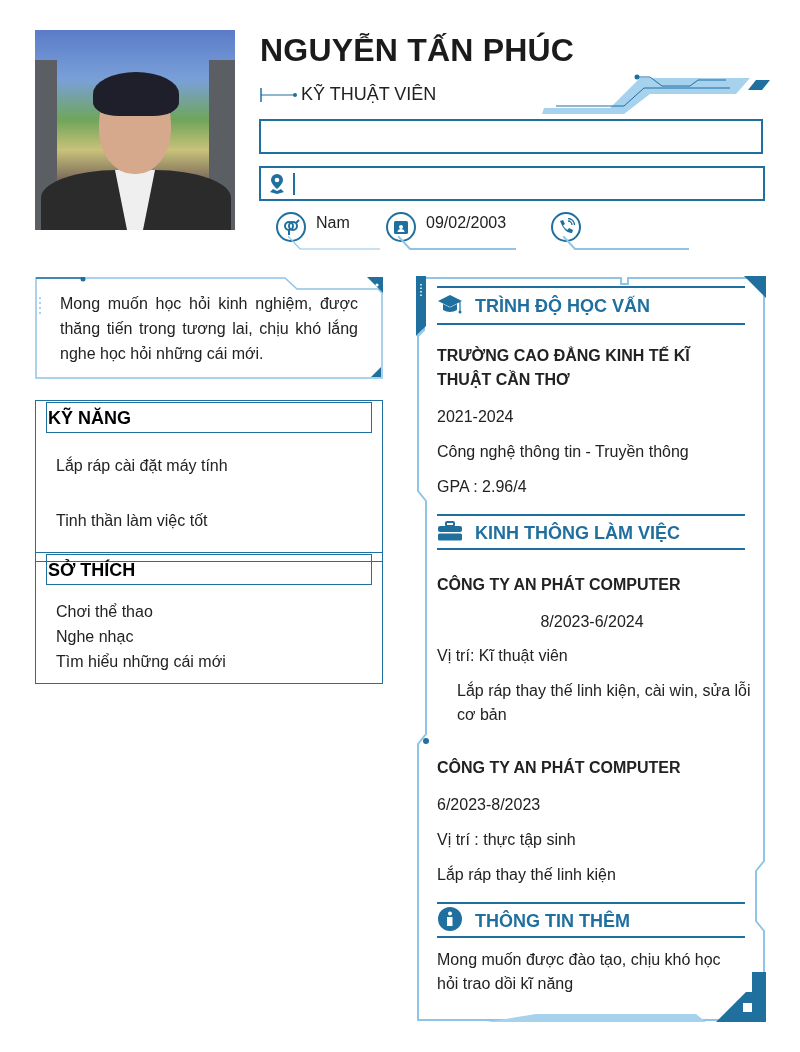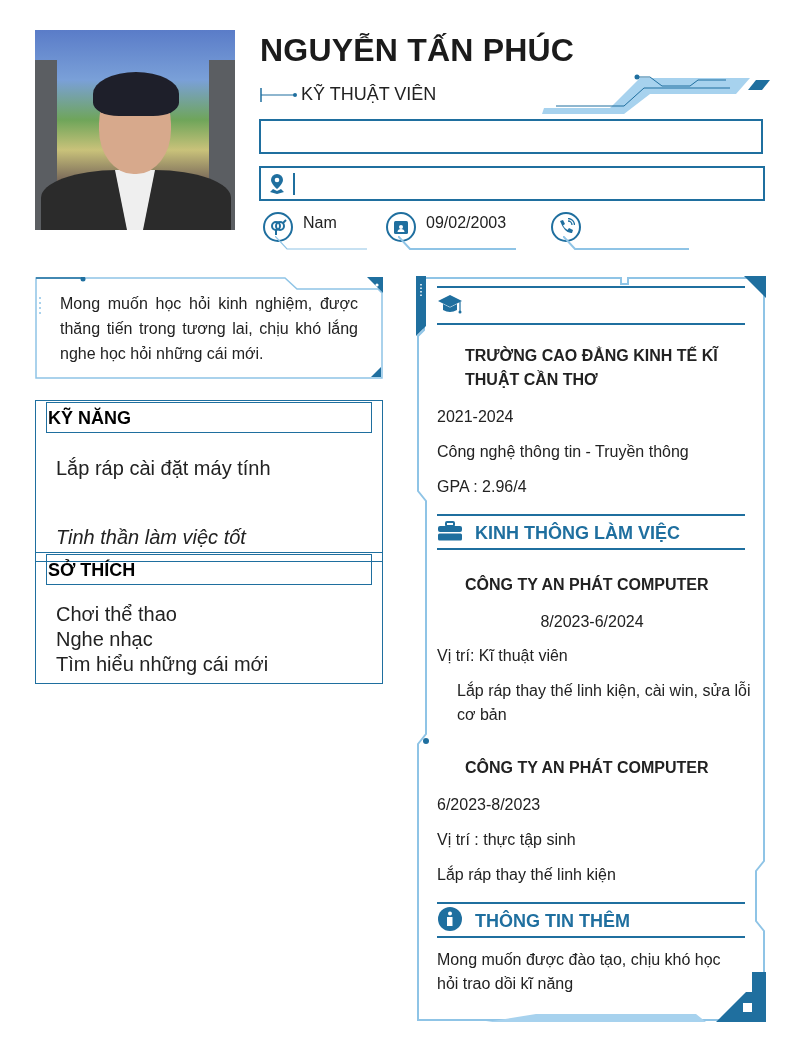--- a/index.html
+++ b/index.html
@@ -32,29 +32,29 @@
   .info-item .val { position:absolute; left:40px; top:4px; font-size:16px; color:#222; }
   .info-item .under { position:absolute; }
 
   
   .obj { left:35px; top:277px; width:348px; height:102px; }
   .obj-text { left:60px; top:291px; width:298px; font-size:16px; line-height:25px; text-align:justify; color:#222; }
 
   .panel { border:1.5px solid #1f6f9f; box-sizing:border-box; }
   .panel-title-box { position:absolute; left:10px; top:1px; width:326px; height:31px; border:1.5px solid #1f6f9f; box-sizing:border-box; }
   .panel-title { position:absolute; left:1px; top:5px; font-size:18px; font-weight:bold; color:#000000; }
-  .panel-item { position:absolute; left:20px; font-size:20px; color:#222; }
+  .panel-item { position:absolute; left:20px; font-size:16px; color:#222; }
 
   
   .right-frame { left:416px; top:276px; width:350px; height:746px; }
   .sec-line { position:absolute; left:437px; width:308px; height:1.5px; background:#1f6f9f; }
   .sec-head { position:absolute; left:437px; display:flex; align-items:center; }
   .sec-head .lbl { margin-left:12px; font-size:18px; font-weight:bold; color:#1f6f9f; }
   .r-text { position:absolute; left:437px; font-size:16px; color:#222; width:310px; line-height:24px; }
-  .r-bold { font-weight:bold;margin-left:28px; }
+  .r-bold { font-weight:bold; }
 </style>
 </head>
 <body>
 
 <div class="abs photo">
   <div class="bld-l"></div>
     <div class="bld-r"></div>
   <div class="suit"></div>
     <div class="shirt"></div>
   <div class="face"></div>
@@ -82,21 +82,21 @@
   <span class="pin">
     <svg width="18" height="22" viewBox="0 0 18 22">
         <path d="M9 1a6 6 0 0 1 6 6c0 4-6 9-6 9s-6-5-6-9a6 6 0 0 1 6-6z" fill="#1f6f9f"></path>
         <circle cx="9" cy="7" r="2.3" fill="#fff"></circle>
         <path d="M2 19 L9 21 L16 19 L13 16 L9 18 L5 16 Z" fill="#1f6f9f"></path>
       </svg>
   </span>
   <span class="sep"></span>
 </div>
 
-<div class="abs info-item" style="left:263px;width:105px;">
+<div class="abs info-item" style="left:276px;width:105px;">
   <div class="circle">
     <svg width="18" height="18" viewBox="0 0 18 18">
         <circle cx="7" cy="8" r="4" fill="none" stroke="#1f6f9f" stroke-width="2"></circle>
         <circle cx="11" cy="8" r="4" fill="none" stroke="#1f6f9f" stroke-width="2"></circle>
         <line x1="7" y1="12" x2="7" y2="17" stroke="#1f6f9f" stroke-width="2"></line>
         <line x1="14" y1="5" x2="17" y2="2" stroke="#1f6f9f" stroke-width="2"></line>
       </svg>
   </div>
   <span class="val">Nam</span>
   <svg class="under" style="left:12px;top:26px;" width="92" height="16" viewBox="0 0 92 16">
@@ -139,21 +139,21 @@
   <polygon points="346,90 346,100 336,100" fill="#1f6f9f"></polygon>
   <line x1="5" y1="20" x2="5" y2="40" stroke="#8fc4e6" stroke-width="1.5" stroke-dasharray="2,3"></line>
 </svg>
 <div class="abs obj-text">Mong muốn học hỏi kinh nghiệm, được thăng tiến trong tương lai, chịu khó lắng nghe học hỏi những cái mới.</div>
 
 <div class="abs panel" style="left:35px;top:400px;width:348px;height:162px;">
   <div class="panel-title-box">
     <span class="panel-title">KỸ NĂNG</span>
   </div>
   <div class="panel-item" style="top:56px;">Lắp ráp cài đặt máy tính</div>
-  <div class="panel-item" style="top:125px;font-style:italic;">Tinh thần làm việc tốt</div>
+  <div class="panel-item" style="top:111px;">Tinh thần làm việc tốt</div>
 </div>
 
 <div class="abs panel" style="left:35px;top:552px;width:348px;height:132px;">
   <div class="panel-title-box">
     <span class="panel-title">SỞ THÍCH</span>
   </div>
   <div class="panel-item" style="top:50px;">Chơi thể thao</div>
   <div class="panel-item" style="top:75px;">Nghe nhạc</div>
   <div class="panel-item" style="top:100px;">Tìm hiểu những cái mới</div>
 </div>
@@ -172,20 +172,21 @@
 <div class="sec-line" style="top:286px;"></div>
 <div class="sec-head" style="top:292px;">
   <span>
     <svg width="26" height="24" viewBox="0 0 26 24">
         <polygon points="13,3 25,9 13,15 1,9" fill="#1f6f9f"></polygon>
         <path d="M6 12 v6 q7 4 14 0 v-6 l-7 3.5z" fill="#1f6f9f"></path>
         <line x1="23" y1="10" x2="23" y2="19" stroke="#1f6f9f" stroke-width="1.2"></line>
         <circle cx="23" cy="20" r="1.5" fill="#1f6f9f"></circle>
       </svg>
   </span>
+  <span class="lbl">TRÌNH ĐỘ HỌC VẤN</span>
 </div>
 <div class="sec-line" style="top:323px;"></div>
 <div class="r-text r-bold" style="top:344px;">TRƯỜNG CAO ĐẲNG KINH TẾ KĨ THUẬT CẦN THƠ</div>
 <div class="r-text" style="top:405px;">2021-2024</div>
 <div class="r-text" style="top:440px;">Công nghệ thông tin - Truyền thông</div>
 <div class="r-text" style="top:475px;">GPA : 2.96/4</div>
 
 <div class="sec-line" style="top:514px;"></div>
 <div class="sec-head" style="top:519px;">
   <span>

